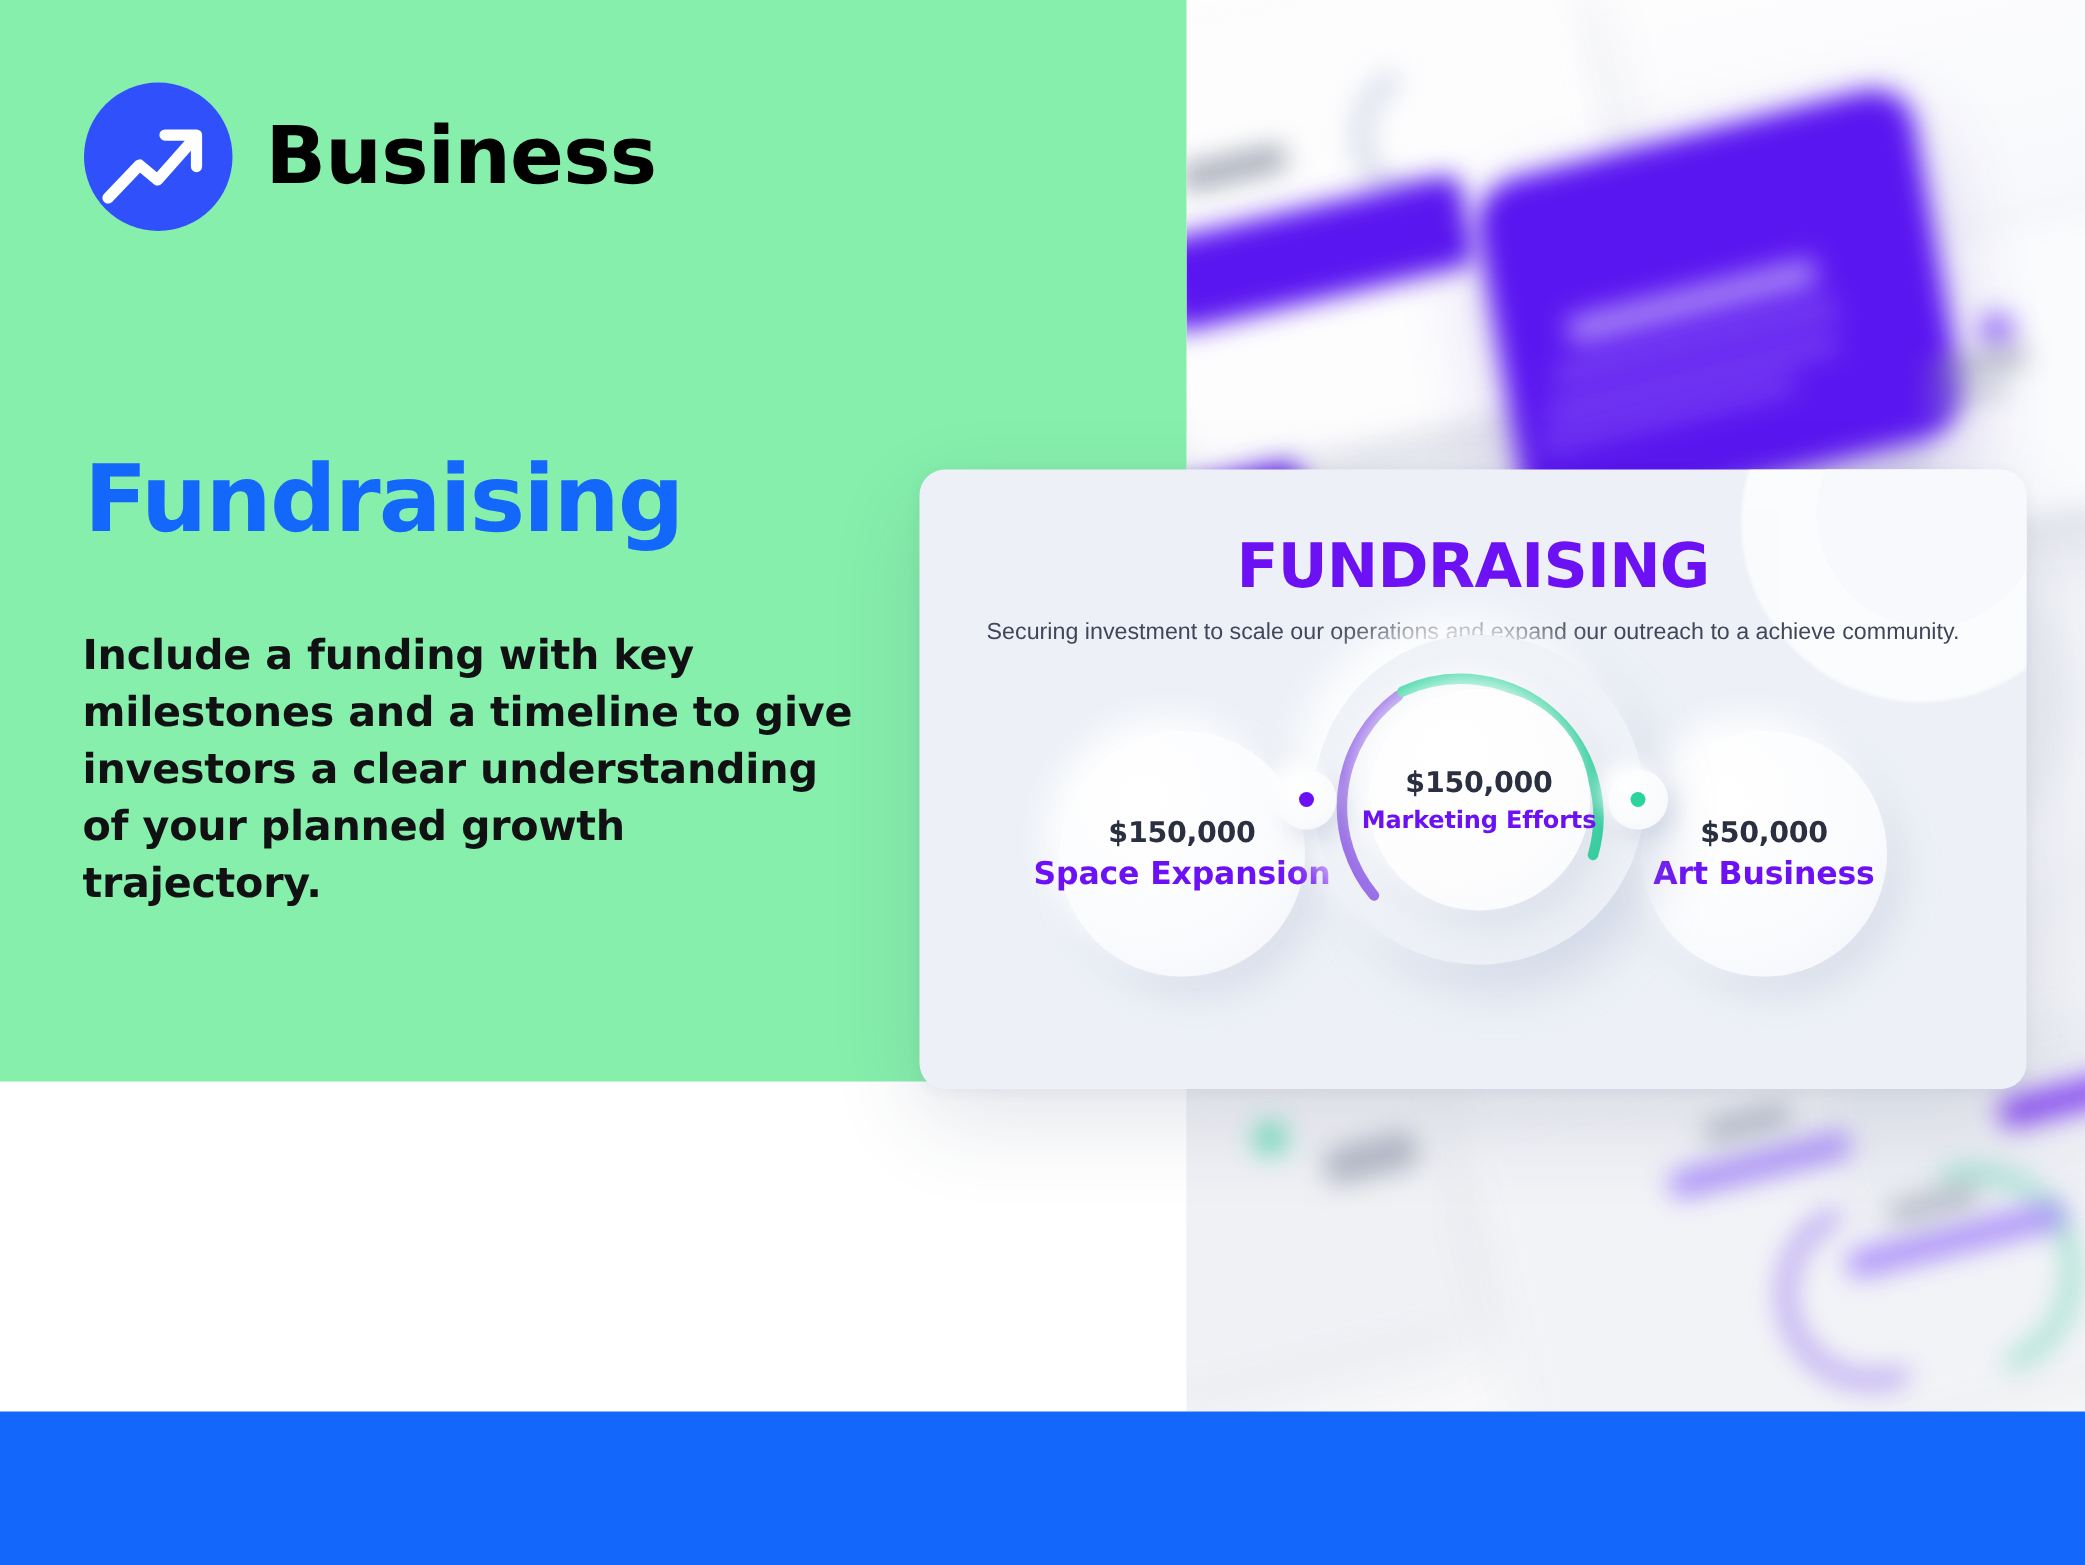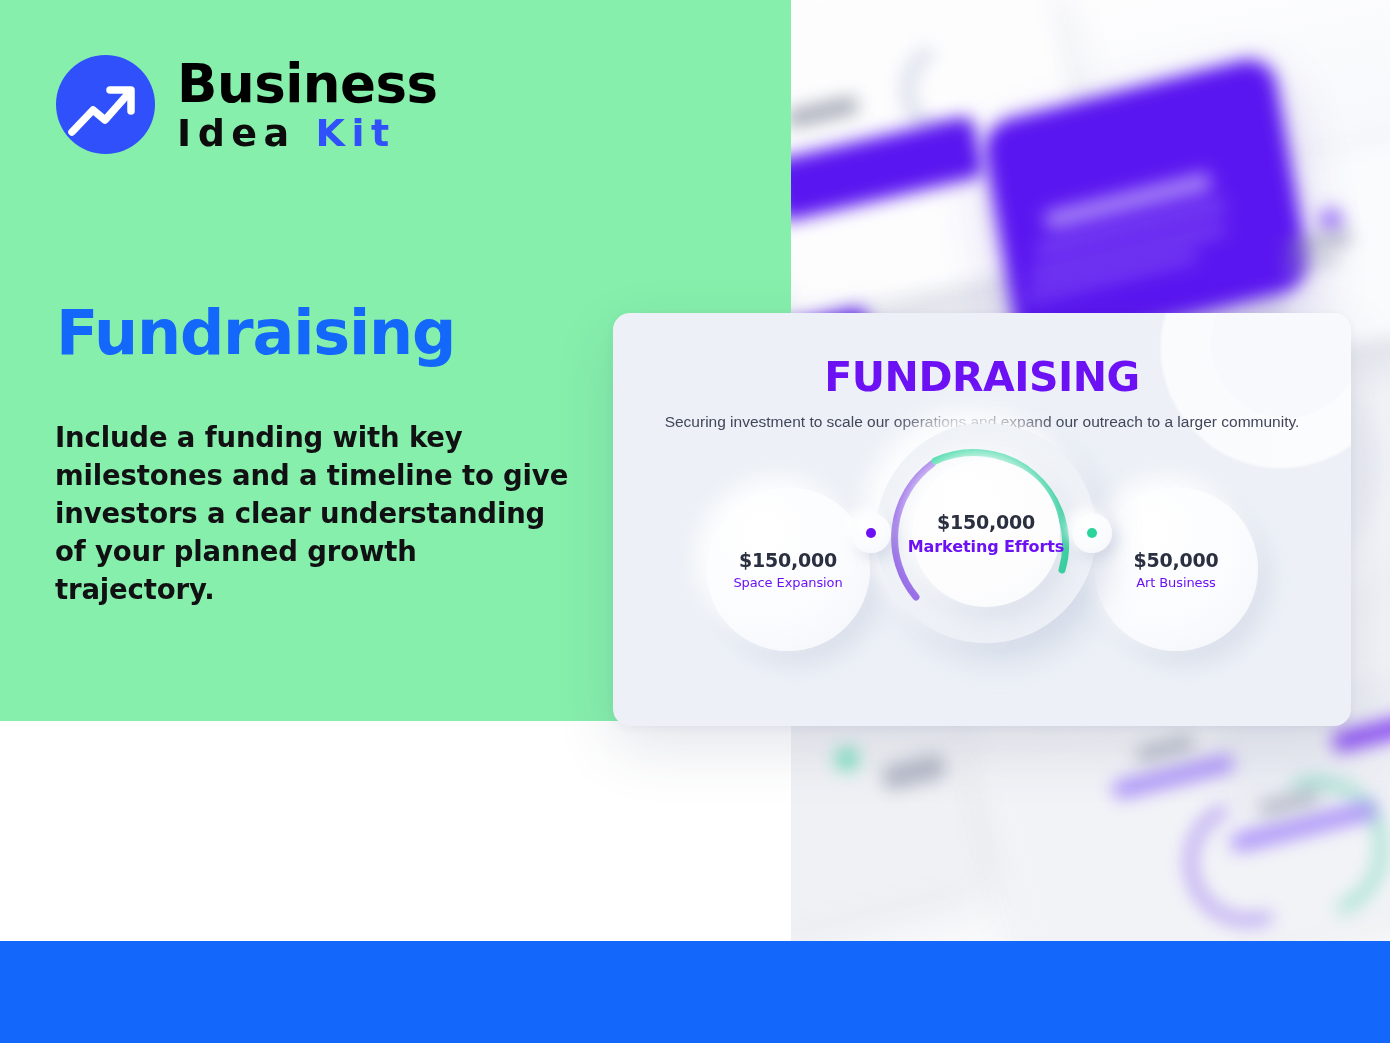--- a/index.html
+++ b/index.html
@@ -289,21 +289,21 @@
     display:flex; flex-direction:column;
     align-items:center; justify-content:center;
   }
   .circ .amount {
     font-size:19px; font-weight:700; color:#2b3040;
     font-family:"DejaVu Sans", sans-serif;
     letter-spacing:-0.2px;
     margin-bottom:4px;
   }
   .circ .label {
-    font-size:13px; font-weight:400; color:#6D11F5;
+    font-size:21px; font-weight:700; color:#6D11F5;
     font-family:"DejaVu Sans", sans-serif;
     letter-spacing:-0.1px;
     white-space:nowrap;
   }
 
   
   .circ-left {
     left:11px; top:24px; width:164px; height:164px;
     background:radial-gradient(circle at 34% 28%, #ffffff 0%, #fbfcfe 55%, #f2f4f9 100%);
     box-shadow:
@@ -414,39 +414,36 @@
 
     <div class="logo-lockup">
       <div class="logo-mark">
         <svg viewBox="0 0 99 99" width="99" height="99" aria-hidden="true">
           <path d="M16 77 L37 55 L49 65 L72 39" fill="none" stroke="#ffffff" stroke-width="7.5" stroke-linecap="round" stroke-linejoin="round"></path>
           <polyline points="54,35 75,35 75,56" fill="none" stroke="#ffffff" stroke-width="7.5" stroke-linecap="round" stroke-linejoin="round"></polyline>
         </svg>
       </div>
       <div class="logo-words">
         <span class="logo-line1">Business</span>
-        <span class="logo-line2">
-          <span class="logo-idea">Idea</span><span> </span><span class="logo-kit">Kit</span>
-        </span>
       </div>
     </div>
 
     <h1 class="page-title">Fundraising</h1>
 
     <div class="body-copy">
       <p>Include a funding with key milestones and a timeline to give investors a clear understanding of your planned growth trajectory.</p>
     </div>
   </div>
 
   <div class="fund-card">
     <div class="card-glow"></div>
     <div class="card-glow2"></div>
 
     <div class="card-title">FUNDRAISING</div>
-    <div class="card-sub">Securing investment to scale our operations and expand our outreach to a larger community.</div>
+    <div class="card-sub">Securing investment to scale our operations and expand our outreach to a achieve community.</div>
 
     <div class="cluster">
 
       <div class="circ circ-left">
         <span class="amount">$150,000</span>
         <span class="label">Space Expansion</span>
       </div>
 
       <div class="circ circ-right">
         <span class="amount">$50,000</span>

